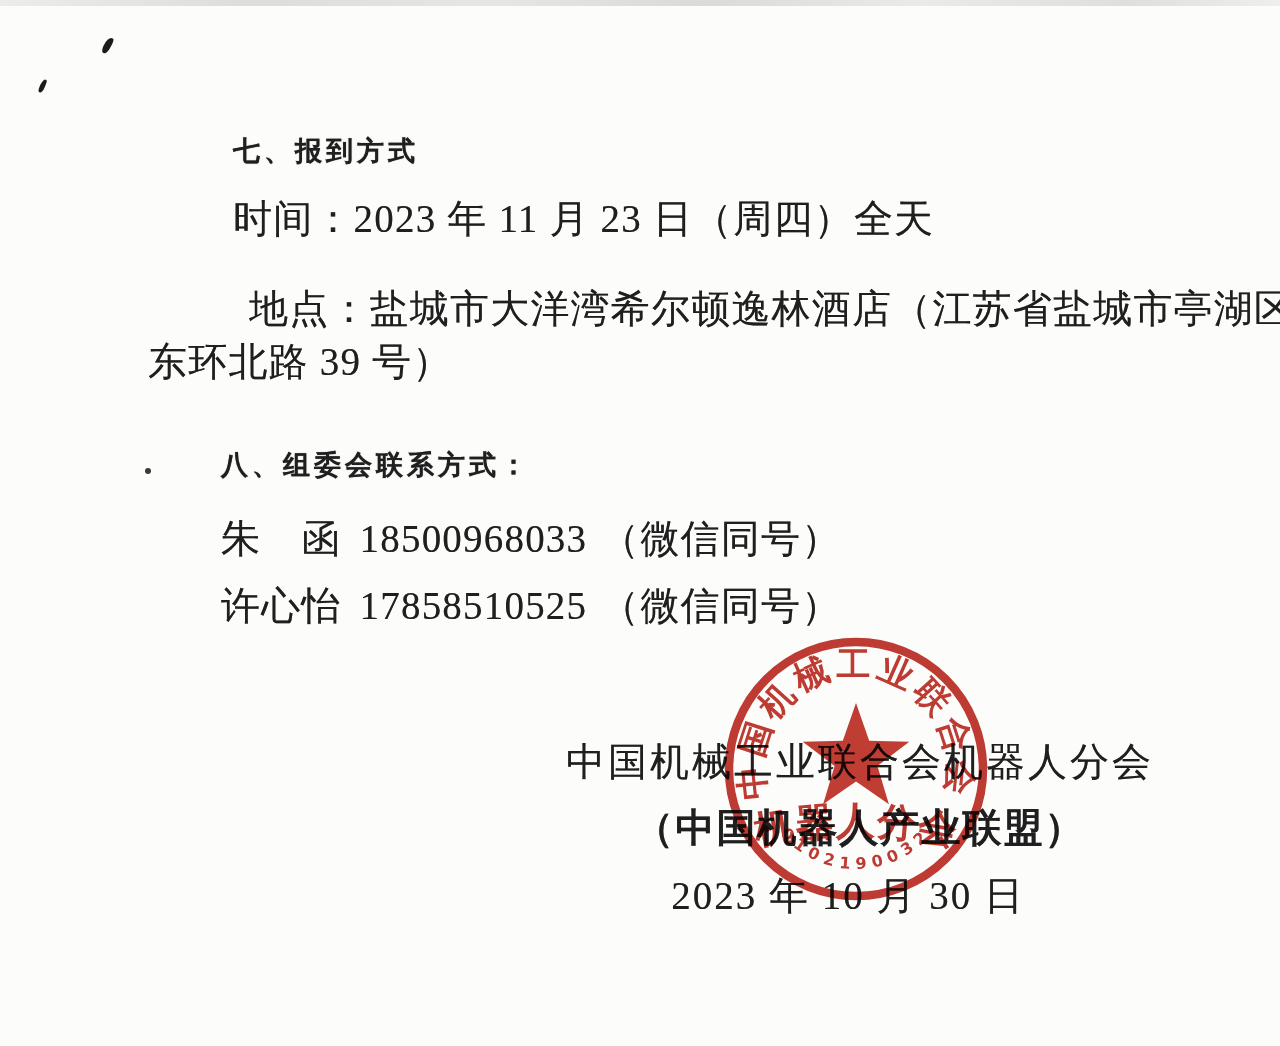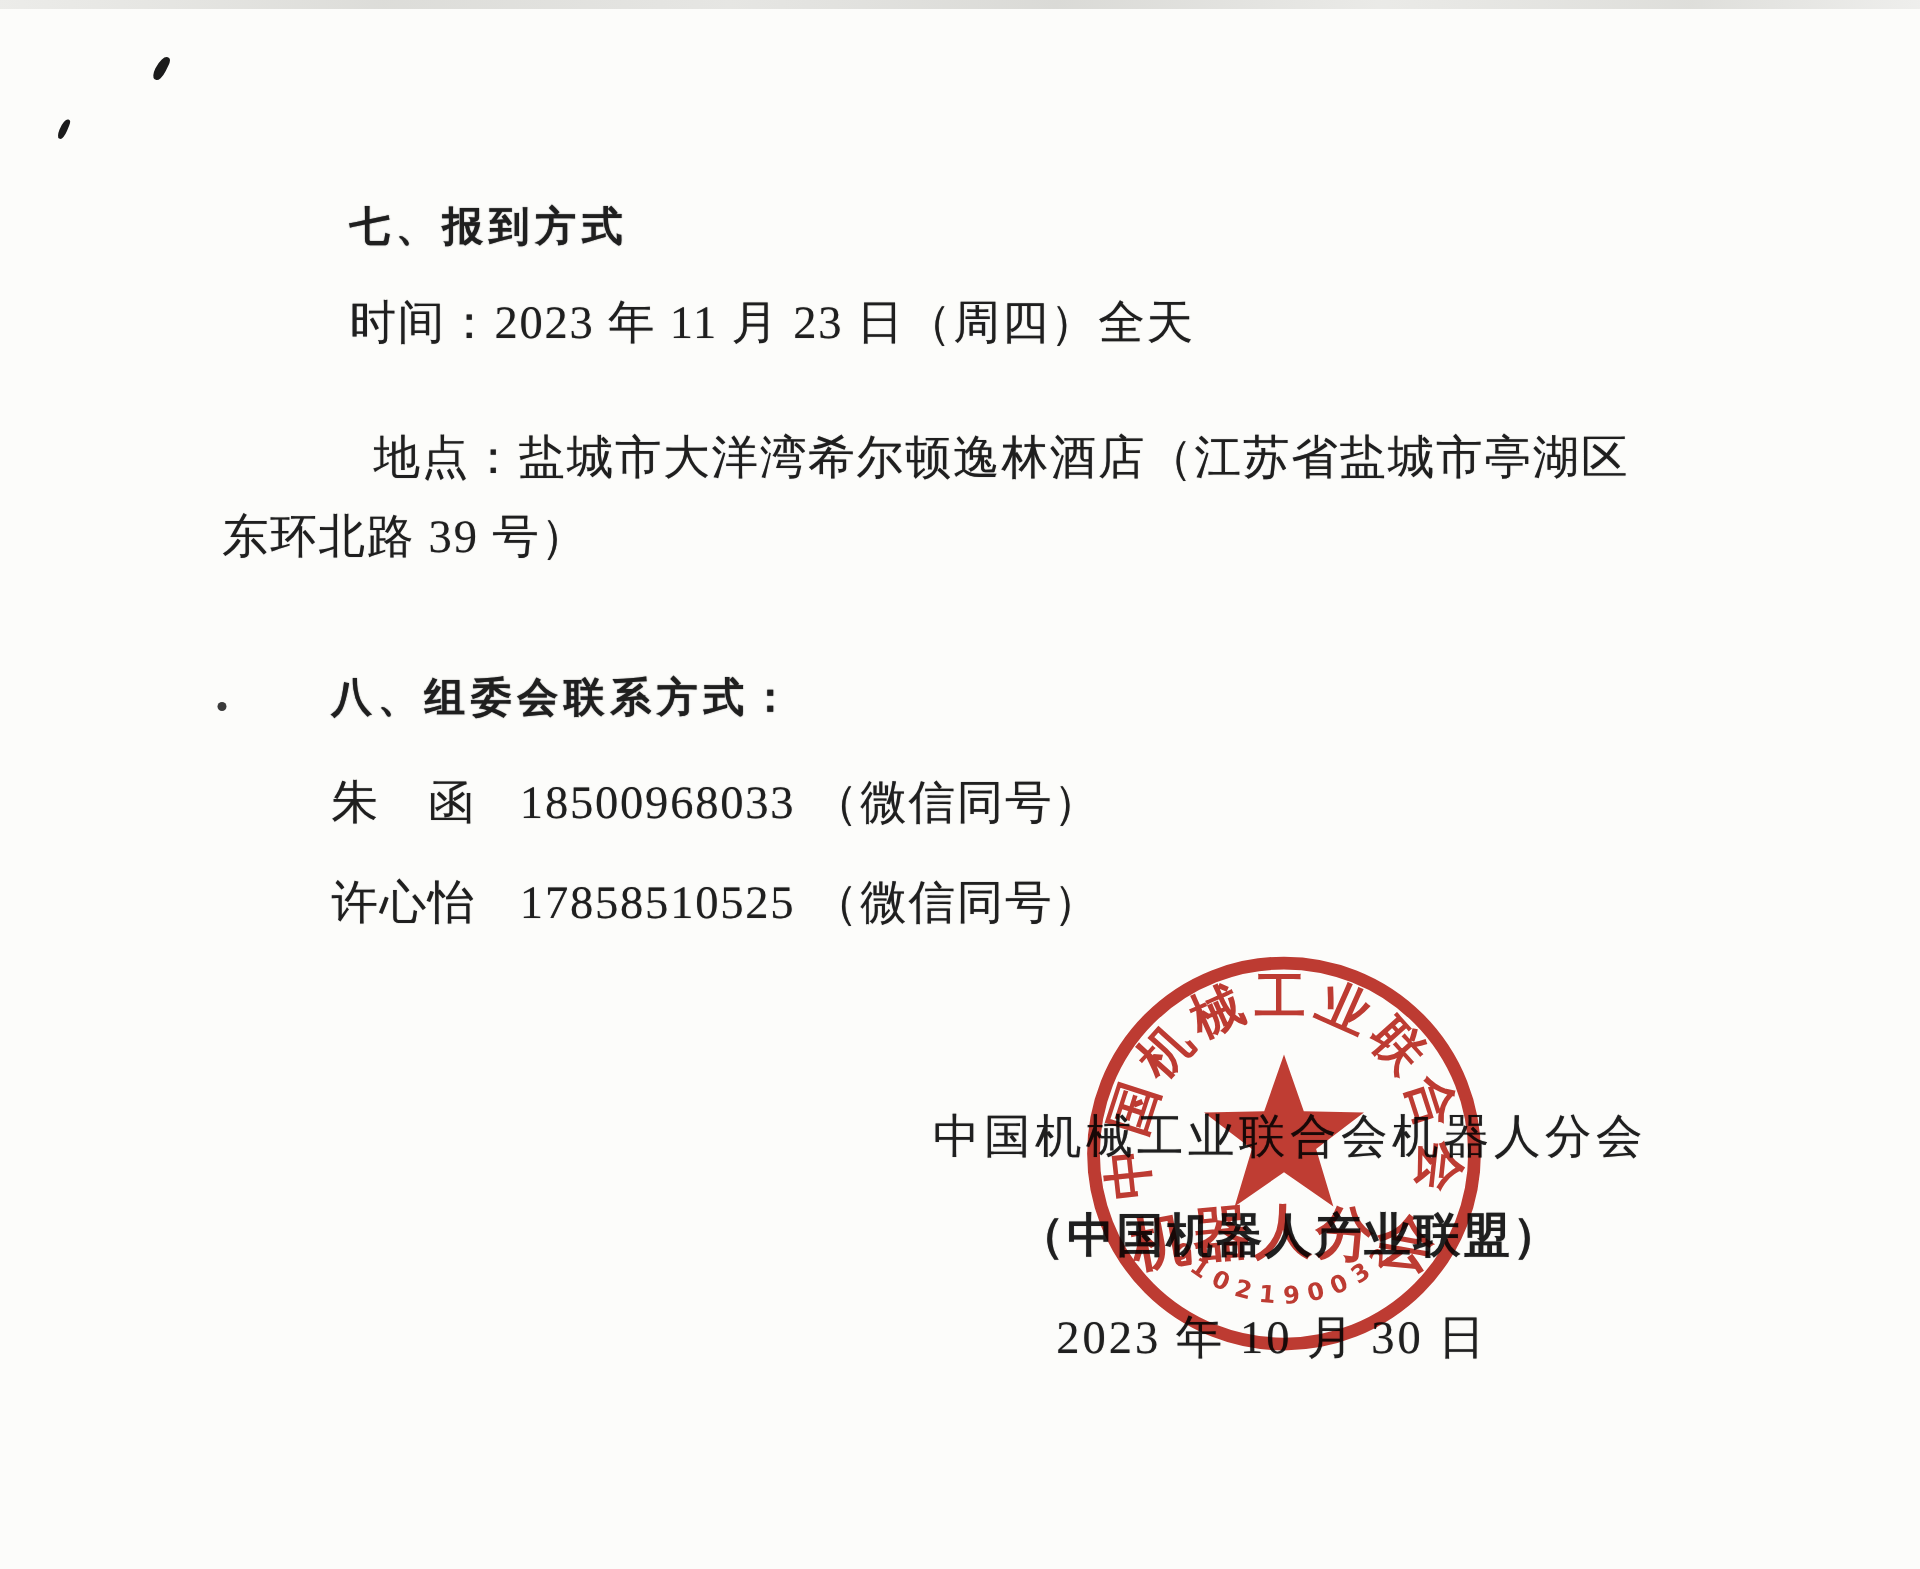--- a/index.html
+++ b/index.html
@@ -18,33 +18,33 @@
   }
   
   .scan-band{
     position:absolute;left:0;top:0;width:1280px;height:6px;
     background:linear-gradient(90deg,#e9e9e6 0%,#d7d7d3 20%,#e2e2df 38%,#d4d4d0 55%,#e7e7e4 72%,#d9d9d5 88%,#ececea 100%);
     opacity:.85;
   }
   .line{
     position:absolute;
     white-space:nowrap;
-    font-size:31px;
+    font-size:39px;
     letter-spacing:1.2px;
     line-height:1.15;
     color:var(--ink);
     text-shadow:0 0 .6px rgba(30,30,30,.55);
   }
   .heading{
     font-weight:700;
     font-size:27px;
     letter-spacing:4px;
     text-shadow:0 0 .8px rgba(10,10,10,.75);
   }
-  .contact .phone{margin-left:20px;margin-right:2px;}
+  .contact .phone{margin-left:7px;margin-right:2px;}
   .contact .name{display:inline-block;text-align:right;}
   .sig{
     left:560px;width:600px;text-align:center;
     letter-spacing:3px;
   }
   
   .speck{
     position:absolute;background:#1b1b1b;border-radius:70% 30% 55% 45%;
   }
   .speck.a{left:104px;top:37px;width:7px;height:17px;transform:rotate(26deg);}

